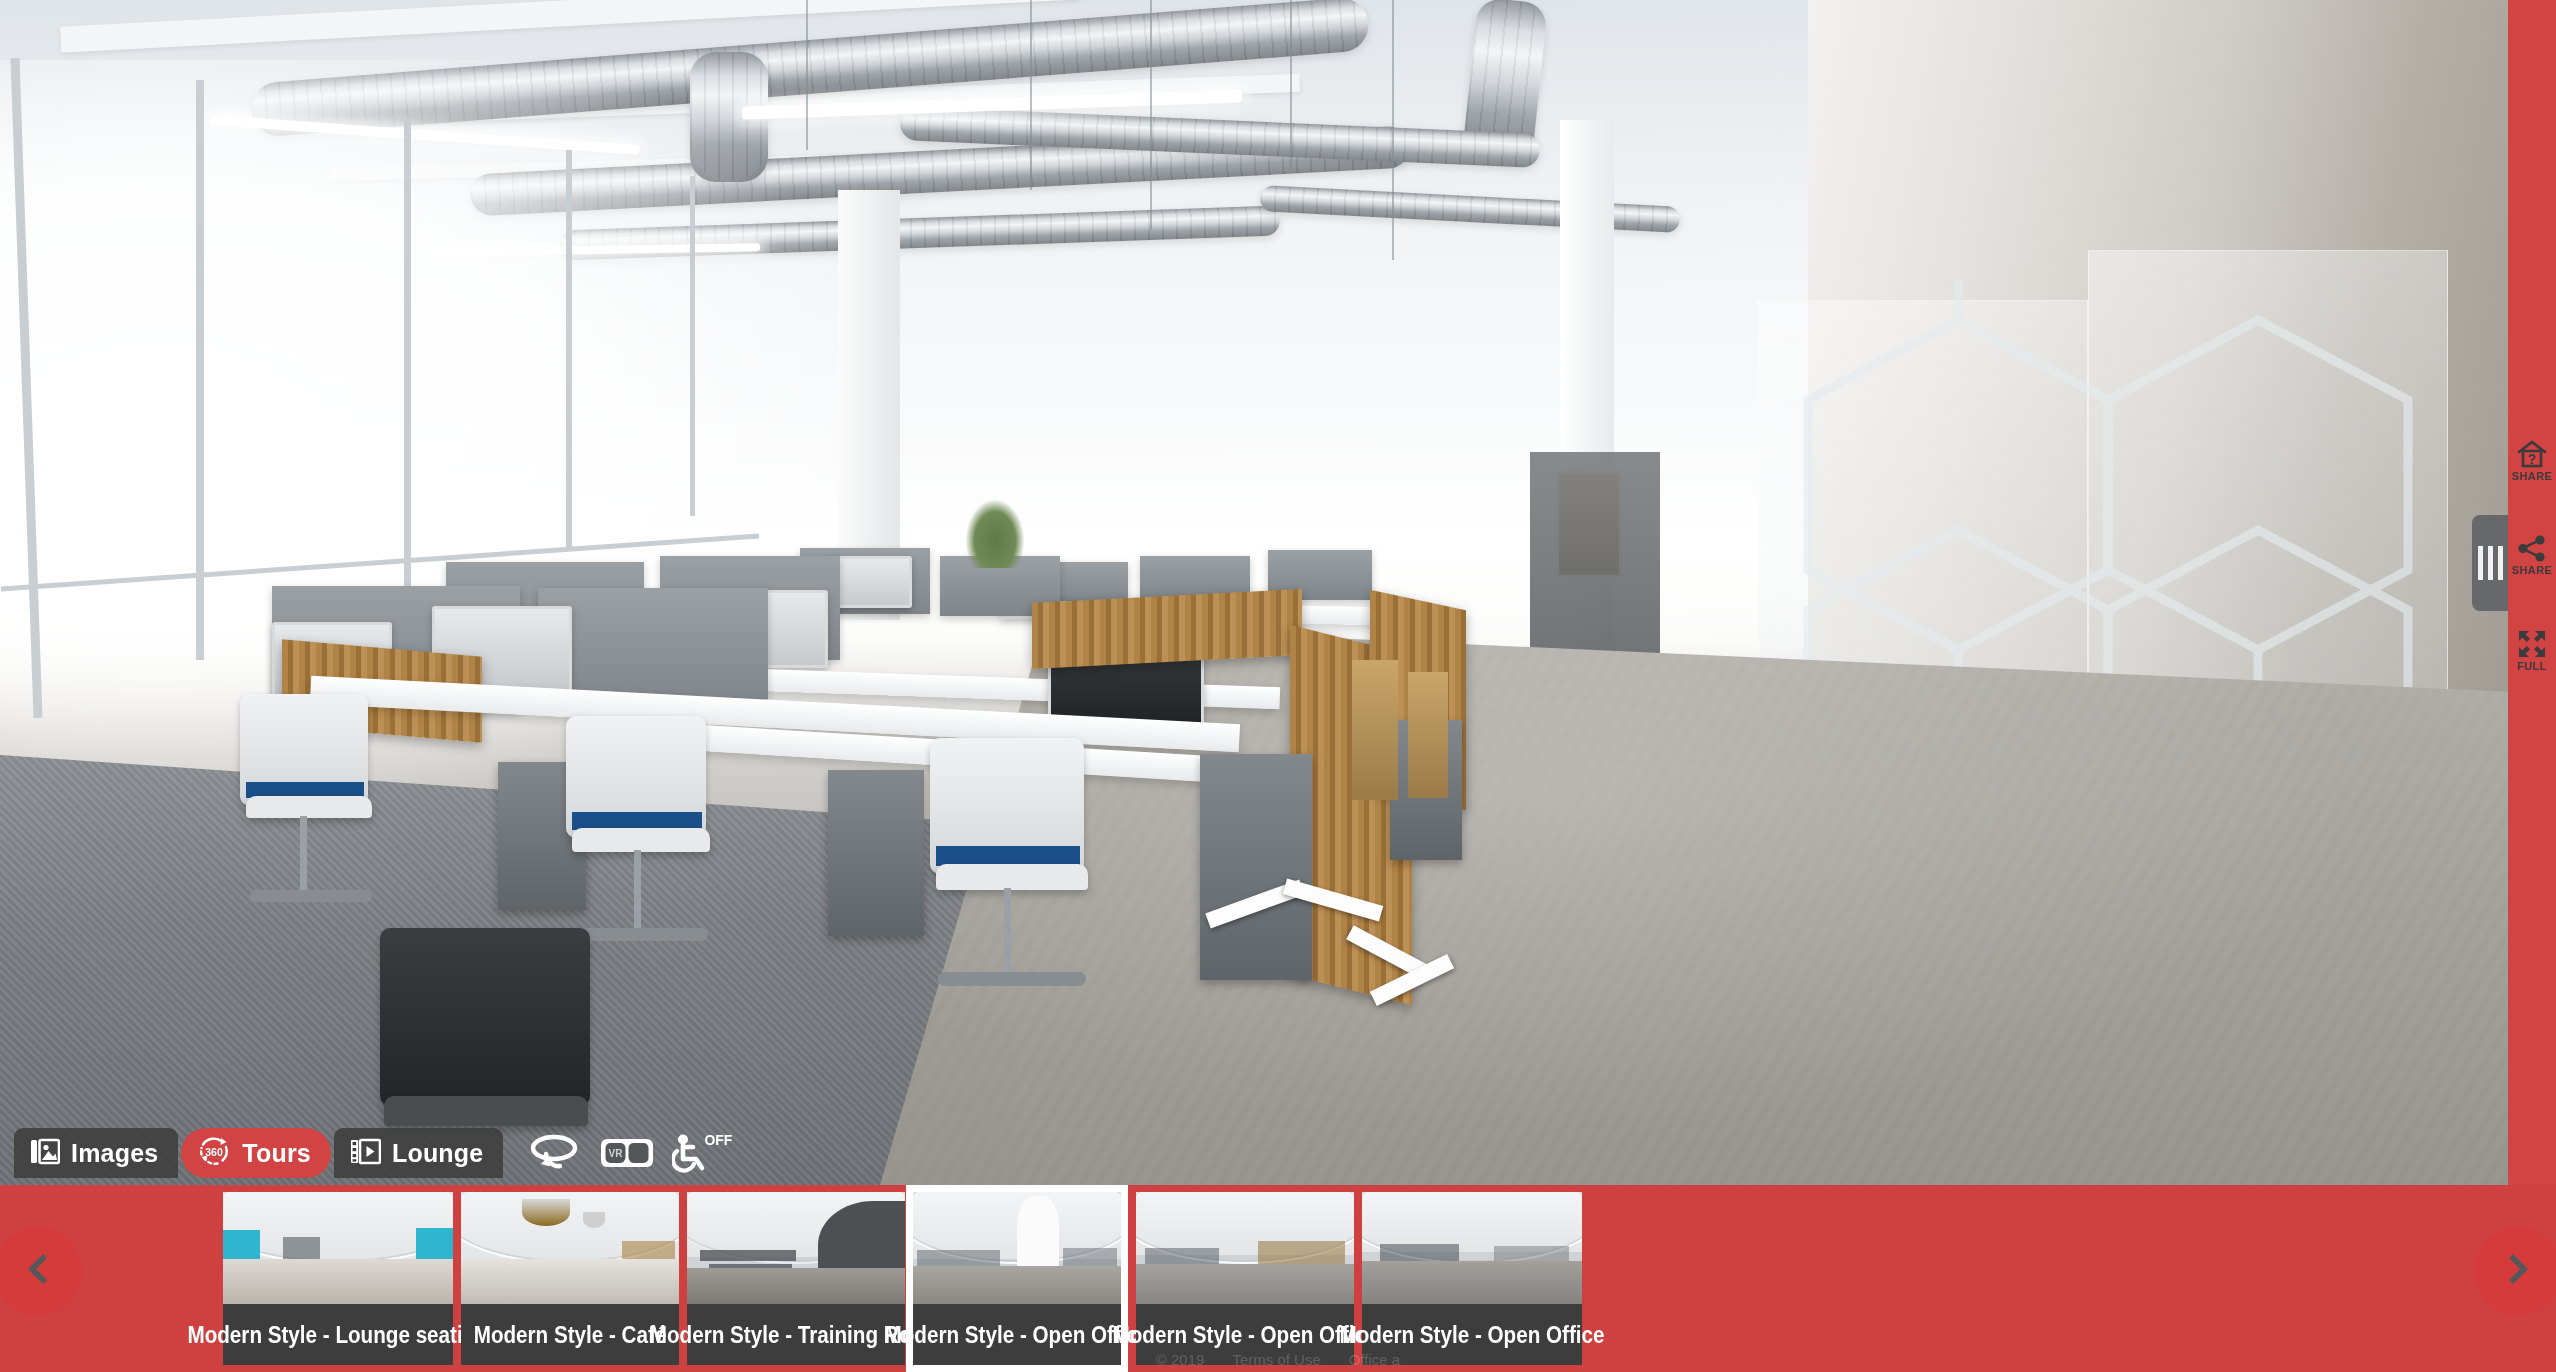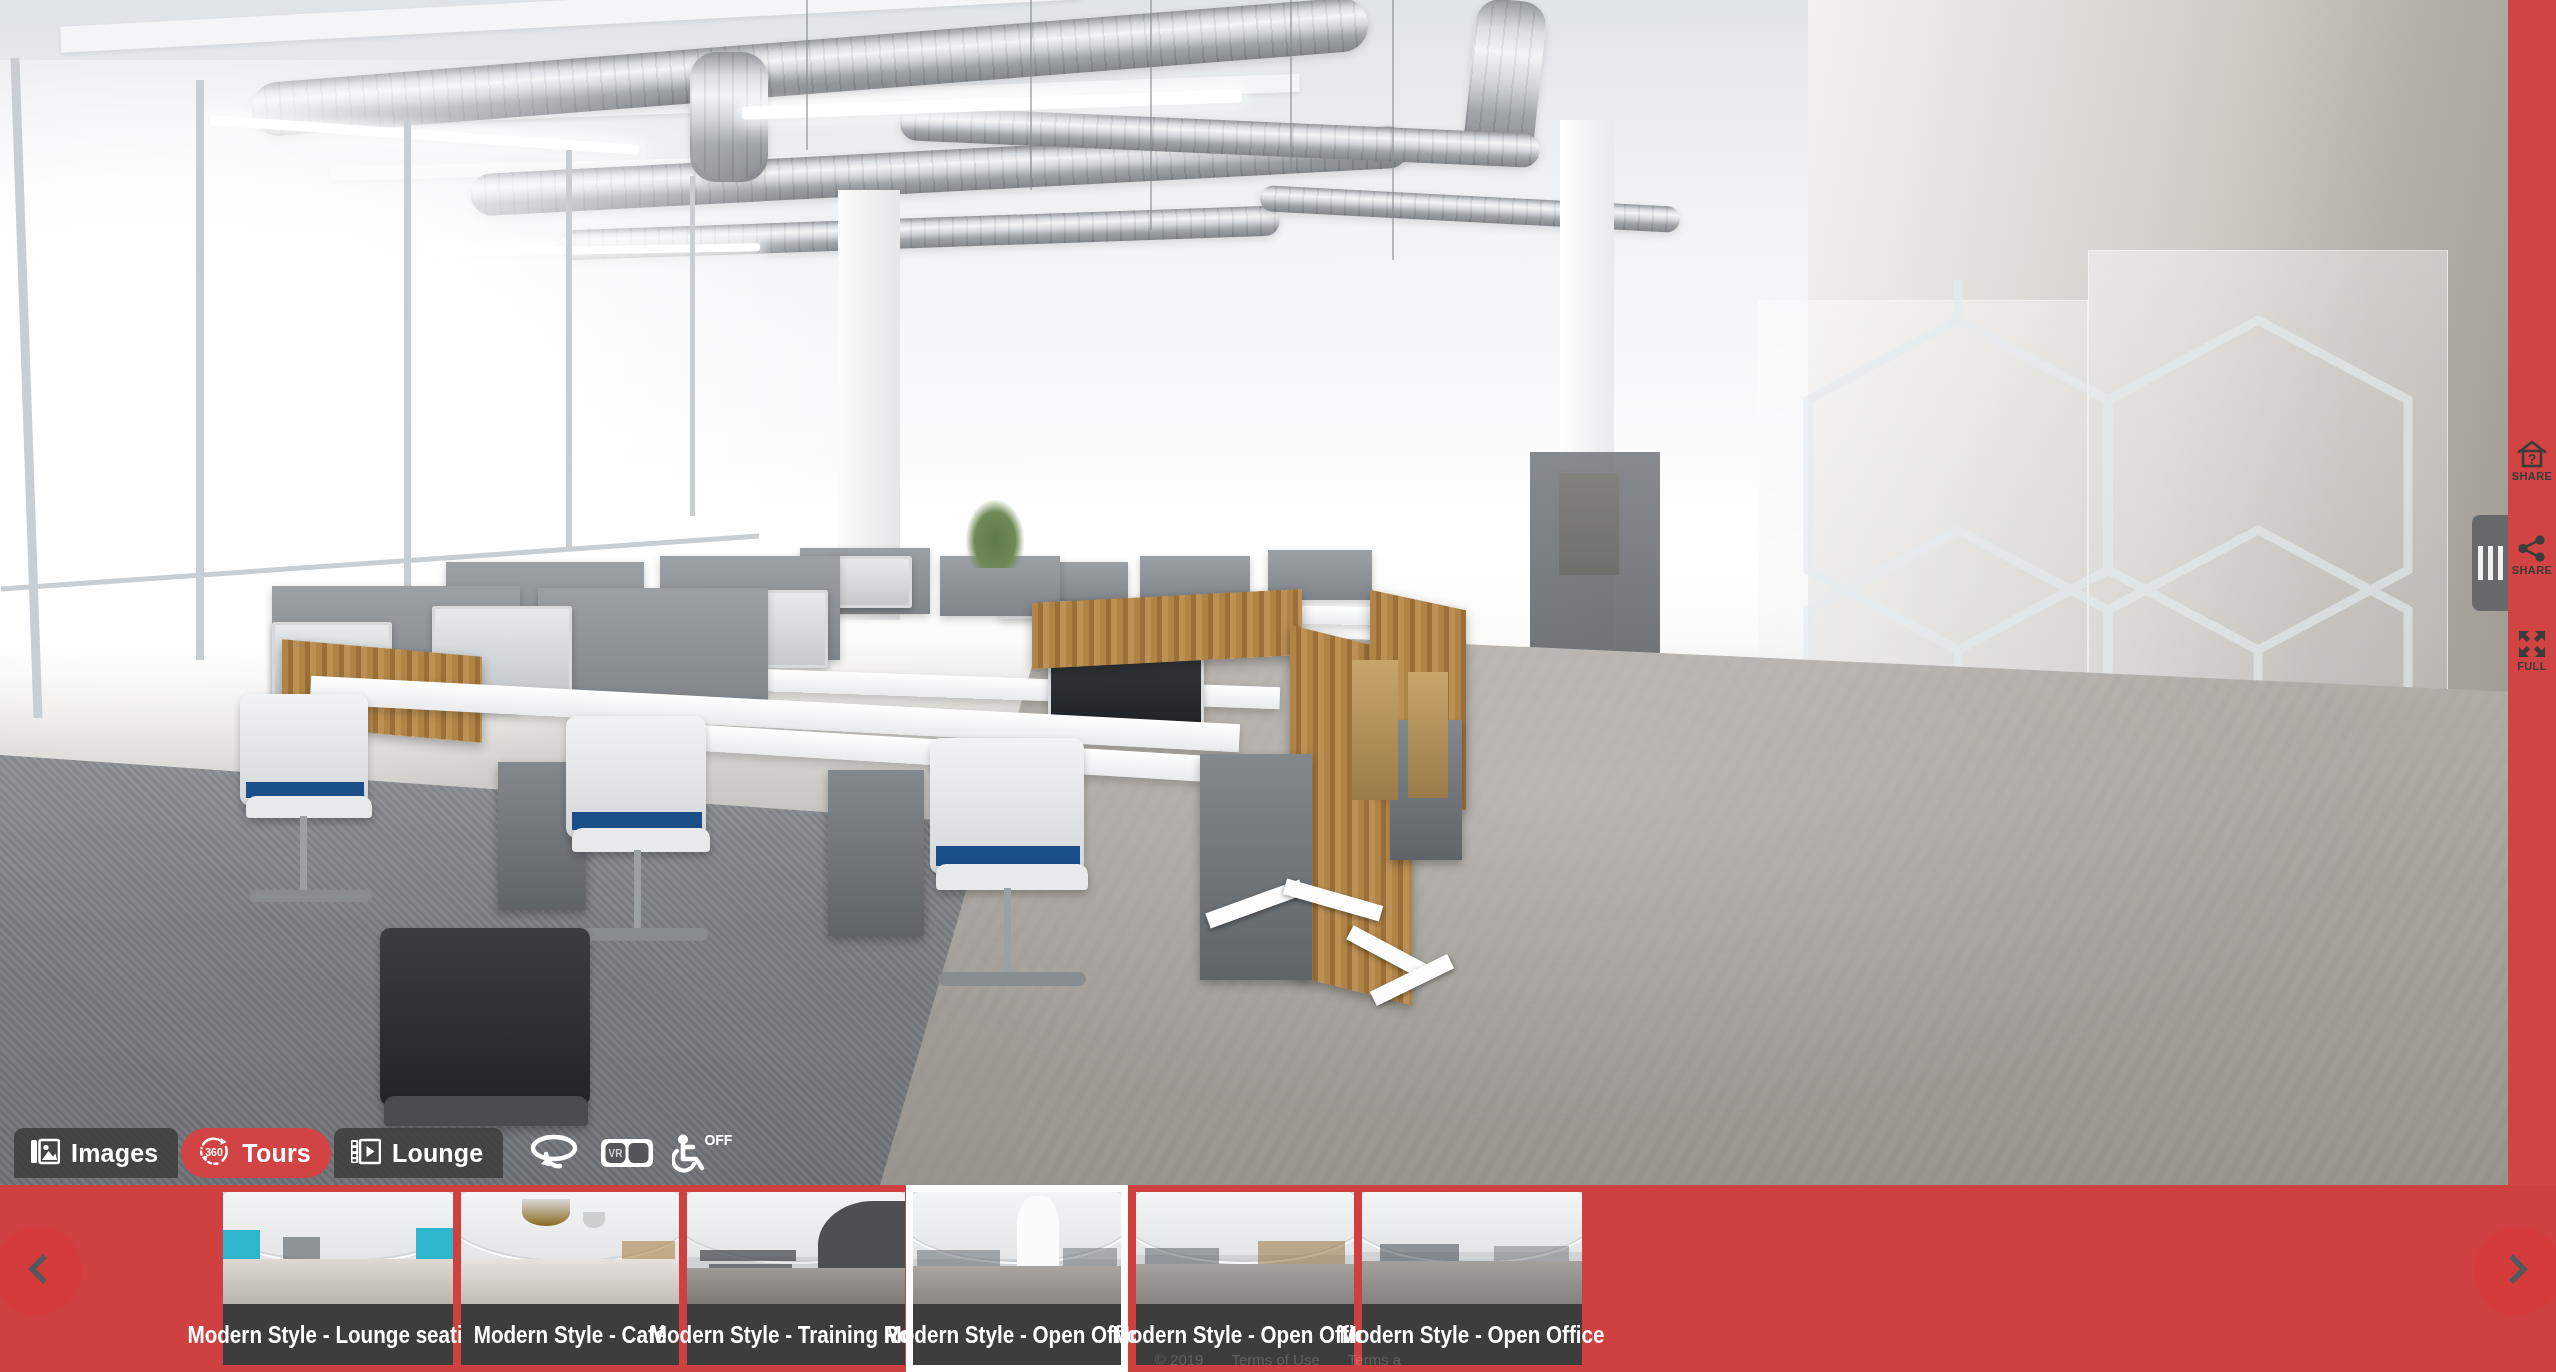--- a/index.html
+++ b/index.html
@@ -393,21 +393,21 @@
     <i></i>
     <i></i>
     <i></i>
   </div>
 
   <div id="strip">
 
     <div id="footer-ghost">
       <span>© 2019</span>
       <span>Terms of Use</span>
-      <span>Terms a</span>
+      <span>Office a</span>
     </div>
 
 
     <div class="thumb" style="left:223px;width:230px;">
       <div class="shot">
         <div class="mini">
           <div class="ceil"></div>
             <div class="vault"></div>
           <div class="blk" style="left:0;top:34%;width:16%;height:40%;background:#2fb6cf;"></div>
           <div class="blk" style="left:84%;top:32%;width:16%;height:42%;background:#2fb6cf;"></div>

